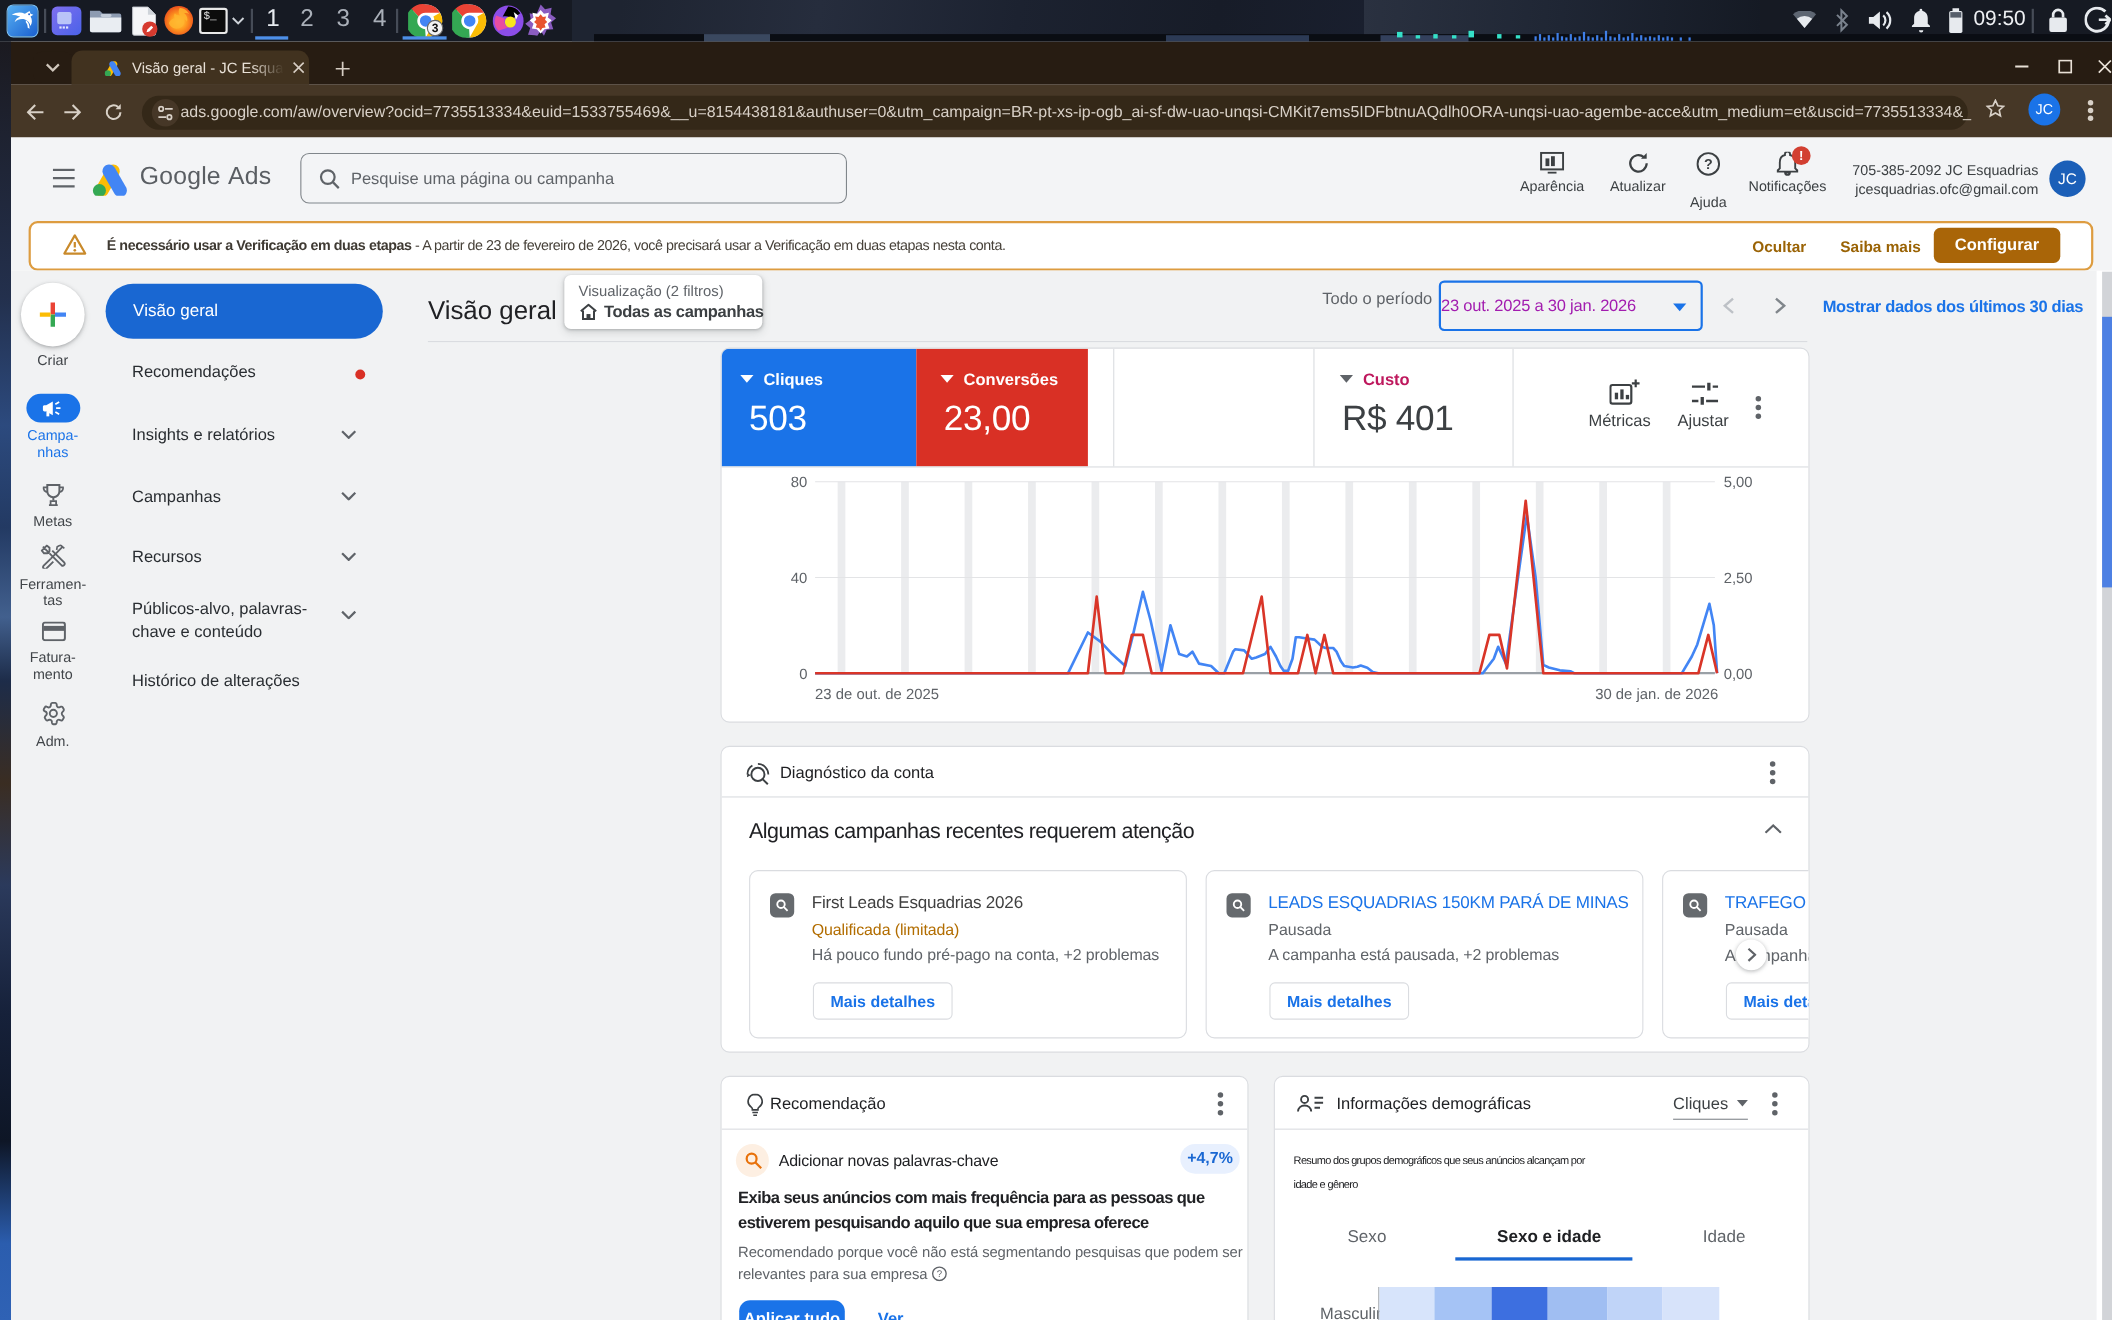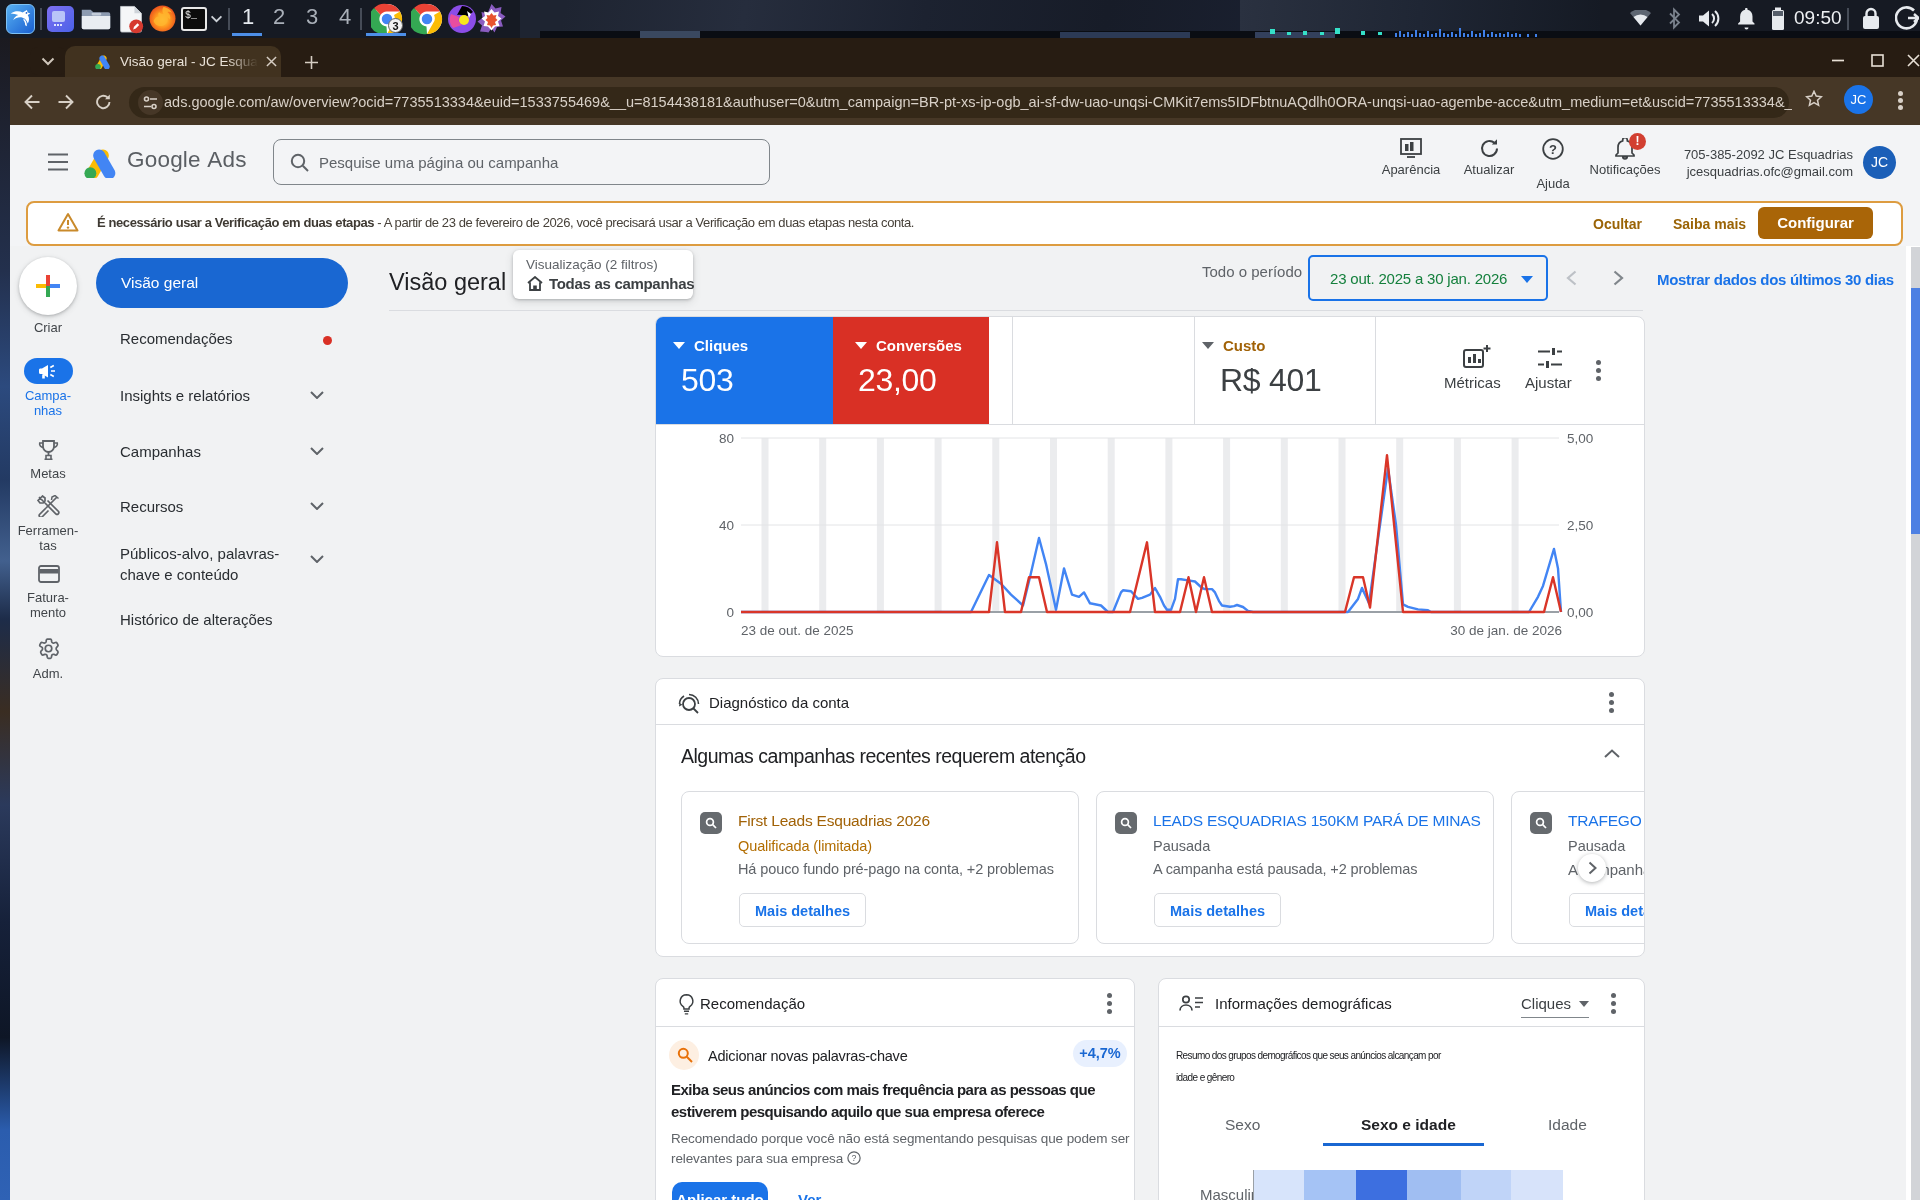--- a/index.html
+++ b/index.html
@@ -406,42 +406,42 @@
             <path d="M1 7 8 1l7 6" fill="none" stroke="#3c4043" stroke-width="1.8"></path>
             <path d="M3 6.2V14h10V6.2" fill="none" stroke="#3c4043" stroke-width="1.8"></path>
             <rect x="6.2" y="9.5" width="3.6" height="4.5" fill="#3c4043"></rect>
           </svg>
         <div style="position:absolute;left:36px;top:25px;font-size:15px;font-weight:700;color:#3c4043;white-space:nowrap;letter-spacing:-.3px">Todas as campanhas</div>
       </div>
       <div class="ab" style="left:379px;top:64px;width:1254px;height:1px;background:#dadce0"></div>
 
       <div class="ab gray" style="left:1192px;top:17px;font-size:15px">Todo o período</div>
       <div class="ab" style="left:1298px;top:9px;width:240px;height:46px;border:2px solid #1a73e8;border-radius:5px;background:#f1f2f3">
-        <div style="position:absolute;left:20px;top:13px;font-size:15px;color:#15803d;letter-spacing:-.2px">23 out. 2025 a 30 jan. 2026</div>
+        <div style="position:absolute;left:0;top:13px;font-size:15px;color:#a21caf;letter-spacing:-.2px">23 out. 2025 a 30 jan. 2026</div>
         <div style="position:absolute;right:13px;top:19px;width:0;height:0;border-left:6px solid transparent;border-right:6px solid transparent;border-top:7px solid #1a73e8"></div>
       </div>
       <svg class="ab" style="left:1556px;top:24px" width="11" height="16" viewBox="0 0 11 16">
           <path d="M9.5 1.5 2 8l7.5 6.5" stroke="#bdc1c6" stroke-width="2.2" fill="none"></path>
         </svg>
       <svg class="ab" style="left:1603px;top:24px" width="11" height="16" viewBox="0 0 11 16">
           <path d="M1.5 1.5 9 8l-7.5 6.5" stroke="#80868b" stroke-width="2.2" fill="none"></path>
         </svg>
       <div class="ab" style="left:1647px;top:25px;font-size:15px;font-weight:700;color:#1a73e8;white-space:nowrap;letter-spacing:-.3px">Mostrar dados dos últimos 30 dias</div>
 
       <div class="card" style="left:645px;top:70px;width:990px;height:341px;overflow:hidden">
         <div class="mtab" style="left:0;width:177px;background:#1a73e8">
           <div class="mlabel" style="left:17px;color:#fff"><span class="tri"></span>Cliques</div>
           <div class="mval" style="left:25px;color:#fff">503</div>
         </div>
         <div class="mtab" style="left:177px;width:156px;background:#d93025">
           <div class="mlabel" style="left:22px;color:#fff"><span class="tri"></span>Conversões</div>
           <div class="mval" style="left:25px;color:#fff">23,00</div>
         </div>
         <div class="mtab" style="left:539px;width:180px">
-          <div class="mlabel" style="left:7px;color:#a16207"><span class="tri" style="border-top-color:#5f6368"></span>Custo</div>
+          <div class="mlabel" style="left:23px;color:#be185d"><span class="tri" style="border-top-color:#5f6368"></span>Custo</div>
           <div class="mval" style="left:25px;color:#3c4043">R$ 401</div>
         </div>
         <div class="ab" style="left:356px;top:0;width:1px;height:107px;background:#dadce0"></div>
         <div class="ab" style="left:538px;top:0;width:1px;height:107px;background:#dadce0"></div>
         <div class="ab" style="left:719px;top:0;width:1px;height:107px;background:#dadce0"></div>
         <div class="ab" style="left:0;top:107px;width:990px;height:1px;background:#dadce0"></div>
         <svg class="ab" style="left:807px;top:27px" width="28" height="27" viewBox="0 0 28 27">
             <rect x="1" y="6" width="19" height="17" rx="2" fill="none" stroke="#3c4043" stroke-width="2"></rect>
             <rect x="5" y="13" width="3" height="6" fill="#3c4043"></rect>
             <rect x="10" y="10" width="3" height="9" fill="#3c4043"></rect>
@@ -505,21 +505,21 @@
         <svg class="ab" style="left:948px;top:70px" width="16" height="9" viewBox="0 0 16 9">
             <path d="M1 8l7-6.5L15 8" stroke="#5f6368" stroke-width="2" fill="none"></path>
           </svg>
         <div class="ccard" style="left:25px;top:112px;width:398px">
           <div class="cicon">
               <svg width="12" height="12" viewBox="0 0 12 12">
                 <circle cx="5" cy="5" r="3.4" fill="none" stroke="#fff" stroke-width="1.7"></circle>
                 <path d="M7.7 7.7 11 11" stroke="#fff" stroke-width="1.7"></path>
               </svg>
             </div>
-          <div class="ab" style="left:56px;top:20px;font-size:15.5px;color:#a16207;white-space:nowrap;letter-spacing:-.2px">First Leads Esquadrias 2026</div>
+          <div class="ab" style="left:56px;top:20px;font-size:15.5px;color:#404040;white-space:nowrap;letter-spacing:-.2px">First Leads Esquadrias 2026</div>
           <div class="ab" style="left:56px;top:46px;font-size:14.5px;color:#b26d00;letter-spacing:-.1px">Qualificada (limitada)</div>
           <div class="ab gray" style="left:56px;top:69px;font-size:14.5px;letter-spacing:-.1px">Há pouco fundo pré-pago na conta, +2 problemas</div>
           <div class="cbtn">Mais detalhes</div>
         </div>
         <div class="ccard" style="left:440px;top:112px;width:398px">
           <div class="cicon">
               <svg width="12" height="12" viewBox="0 0 12 12">
                 <circle cx="5" cy="5" r="3.4" fill="none" stroke="#fff" stroke-width="1.7"></circle>
                 <path d="M7.7 7.7 11 11" stroke="#fff" stroke-width="1.7"></path>
               </svg>

